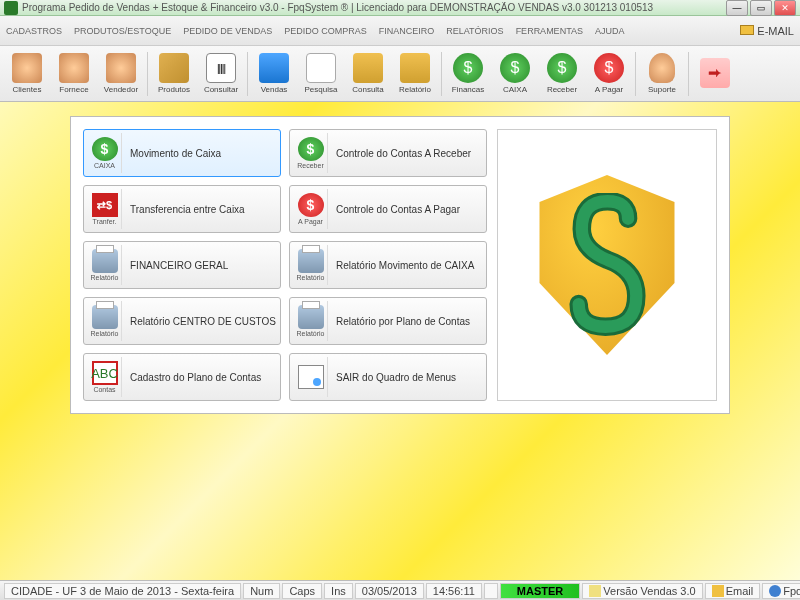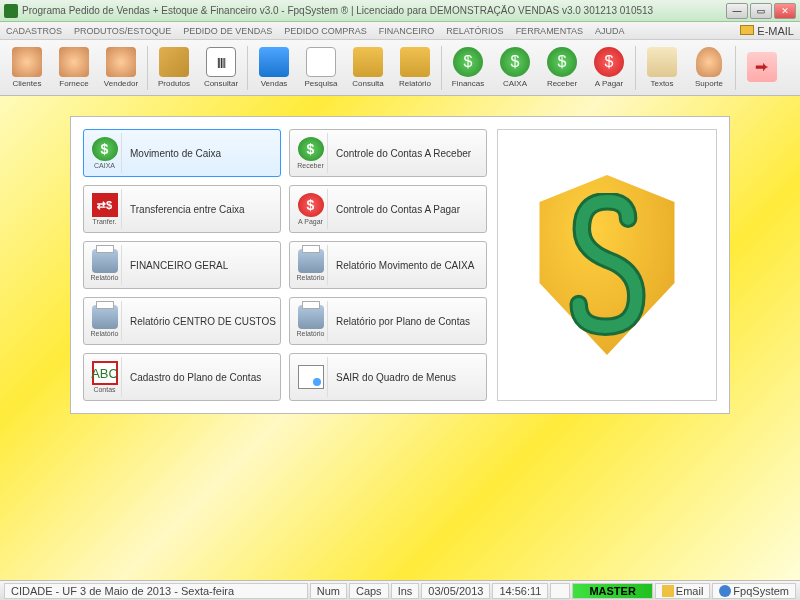--- a/index.html
+++ b/index.html
@@ -1,25 +1,25 @@
 <!DOCTYPE html>
 <html><head>
 <meta charset="utf-8">
 <style>
 * { margin: 0; padding: 0; box-sizing: border-box; font-family: Tahoma, sans-serif; font-size: 11px; }
 body { width: 800px; height: 600px; overflow: hidden; background: linear-gradient(135deg, #ffffe0 0%, #ffeb3b 30%, #fff9c4 50%, #ffeb3b 70%, #ffffe0 100%); }
 
-.titlebar { height: 22px; background: linear-gradient(to bottom, #e8f4e8, #c8e8c8); display: flex; align-items: center; padding: 0 4px; border-bottom: 1px solid #9ac49a; }
+.titlebar { height: 16px; background: linear-gradient(to bottom, #e8f4e8, #c8e8c8); display: flex; align-items: center; padding: 0 4px; border-bottom: 1px solid #9ac49a; }
 .titlebar-icon { width: 14px; height: 14px; background: #2a7a2a; border-radius: 2px; margin-right: 4px; }
 .titlebar-text { flex: 1; color: #555; font-size: 10px; white-space: nowrap; overflow: hidden; }
 .titlebar-btns { display: flex; gap: 2px; }
 .titlebar-btn { width: 22px; height: 16px; background: linear-gradient(to bottom, #f0f0f0, #d0d0d0); border: 1px solid #999; border-radius: 2px; display: flex; align-items: center; justify-content: center; font-size: 9px; cursor: pointer; }
 .titlebar-btn.close { background: linear-gradient(to bottom, #ff9090, #e05050); color: #fff; }
 
-.menubar { height: 18px; background: linear-gradient(to bottom, #f5f5f5, #e5e5e5); display: flex; align-items: center; padding: 0 6px; gap: 12px; border-bottom: 1px solid #ccc; }
+.menubar { height: 30px; background: linear-gradient(to bottom, #f5f5f5, #e5e5e5); display: flex; align-items: center; padding: 0 6px; gap: 12px; border-bottom: 1px solid #ccc; }
 .menu-item { font-size: 9px; color: #666; cursor: pointer; white-space: nowrap; }
 .email-btn { margin-left: auto; display: flex; gap: 3px; font-size: 9px; color: #444; }
 .email-icon { width: 14px; height: 10px; background: #f0c040; border: 1px solid #aa8020; }
 
 .toolbar { height: 56px; background: linear-gradient(to bottom, #f8f8f8, #e8e8e8); display: flex; align-items: center; padding: 2px 4px; border-bottom: 1px solid #bbb; gap: 1px; }
 .toolbar-btn { width: 46px; height: 50px; display: flex; flex-direction: column; align-items: center; justify-content: center; border: 1px solid transparent; border-radius: 3px; cursor: pointer; }
 .toolbar-icon { width: 30px; height: 30px; border-radius: 4px; margin-bottom: 2px; display: flex; align-items: center; justify-content: center; font-size: 16px; }
 .toolbar-label { font-size: 8px; color: #444; }
 .toolbar-sep { width: 1px; height: 44px; background: #ccc; margin: 0 2px; }
 
@@ -144,24 +144,20 @@
     <div class="toolbar-btn">
       <div class="toolbar-icon ic-dollar">$</div>
       <div class="toolbar-label">Receber</div>
     </div>
     <div class="toolbar-btn">
       <div class="toolbar-icon ic-dollar-red">$</div>
       <div class="toolbar-label">A Pagar</div>
     </div>
     <div class="toolbar-sep"></div>
     <div class="toolbar-btn">
-      <div class="toolbar-icon ic-scroll"></div>
-      <div class="toolbar-label">Textos</div>
-    </div>
-    <div class="toolbar-btn">
       <div class="toolbar-icon ic-support"></div>
       <div class="toolbar-label">Suporte</div>
     </div>
     <div class="toolbar-sep"></div>
     <div class="toolbar-btn">
       <div class="toolbar-icon ic-exit">
         <span style="color:#c02020;font-size:14px">⮕</span>
       </div>
       <div class="toolbar-label"></div>
     </div>
@@ -256,20 +252,24 @@
 <div class="statusbar">
   <div class="status-cell flex">CIDADE - UF  3 de Maio de 2013 - Sexta-feira</div>
   <div class="status-cell">Num</div>
   <div class="status-cell">Caps</div>
   <div class="status-cell">Ins</div>
   <div class="status-cell">03/05/2013</div>
   <div class="status-cell">14:56:11</div>
   <div class="status-cell" style="width:20px"></div>
   <div class="status-cell status-master">MASTER</div>
   <div class="status-cell">
+      <span class="status-icon" style="background:#f0e080"></span>
+      <span>Versão Vendas 3.0</span>
+    </div>
+  <div class="status-cell">
       <span class="status-icon" style="background:#f0c040"></span>
       <span>Email</span>
     </div>
   <div class="status-cell">
       <span class="status-icon" style="background:#4080d0;border-radius:50%"></span>
       <span>FpqSystem</span>
     </div>
 </div>
 
 </body></html>

